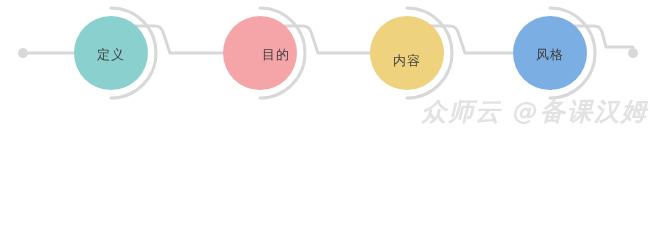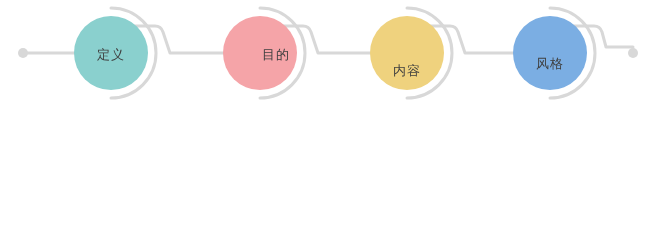--- a/index.html
+++ b/index.html
@@ -83,17 +83,18 @@
     <circle cx="633" cy="53" r="5" fill="#d8d8d8"></circle>
 
     <circle cx="111" cy="53" r="37" fill="#8ad0ce"></circle>
     <circle cx="260" cy="53" r="37" fill="#f5a4a8"></circle>
     <circle cx="407" cy="53" r="37" fill="#efd27e"></circle>
     <circle cx="550" cy="53" r="37" fill="#7baee3"></circle>
   </svg>
 
   <div class="node-label" style="left:111px; top:54px;font-family:Liberation Serif, serif;">定义</div>
   <div class="node-label" style="left:276px; top:54px;">目的</div>
-  <div class="node-label" style="left:407px; top:70px;">内容</div>
-  <div class="node-label" style="left:550px; top:54px;margin-top:9px;">风格</div>
+  <div class="node-label" style="left:407px; top:60px;">内容</div>
+  <div class="node-label" style="left:550px; top:54px;">风格</div>
 
+  <div id="watermark">众师云 @备课汉姆</div>
 
 </div>
 
 </body></html>

